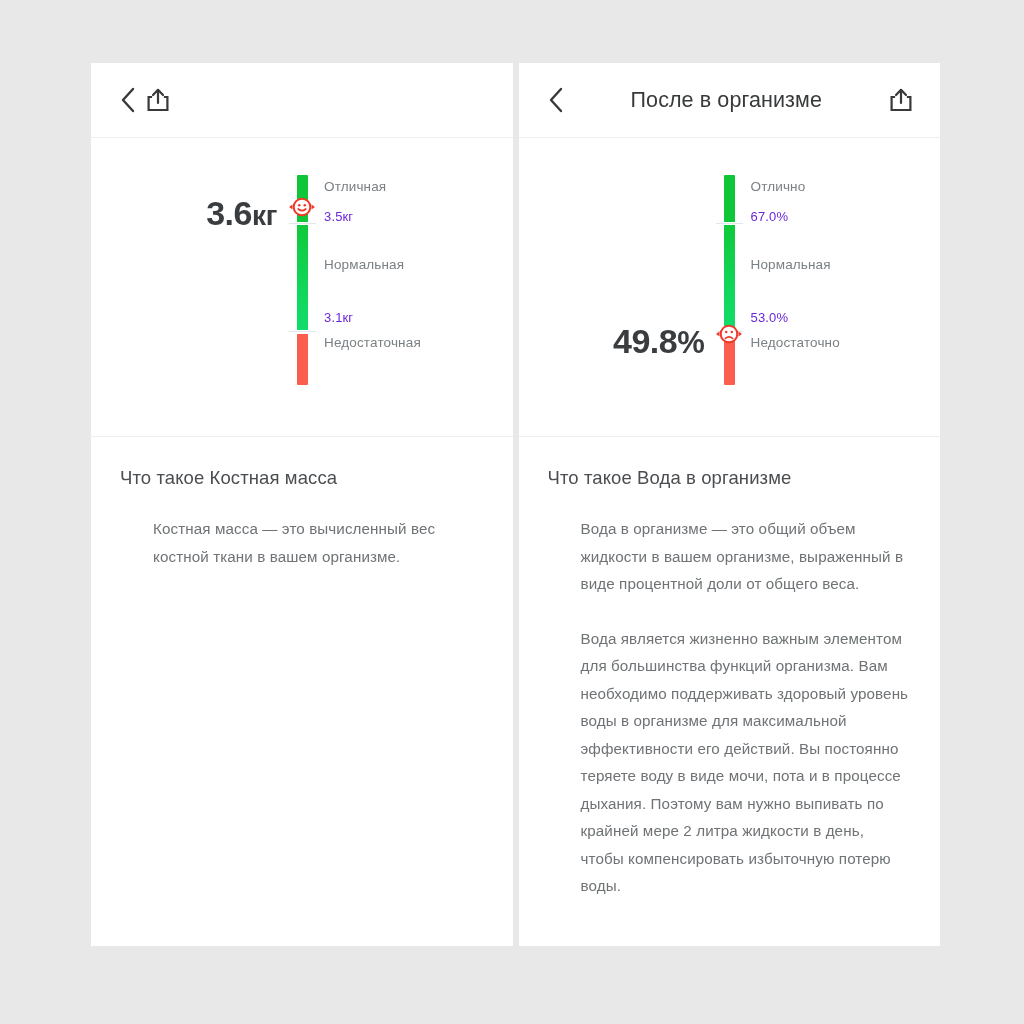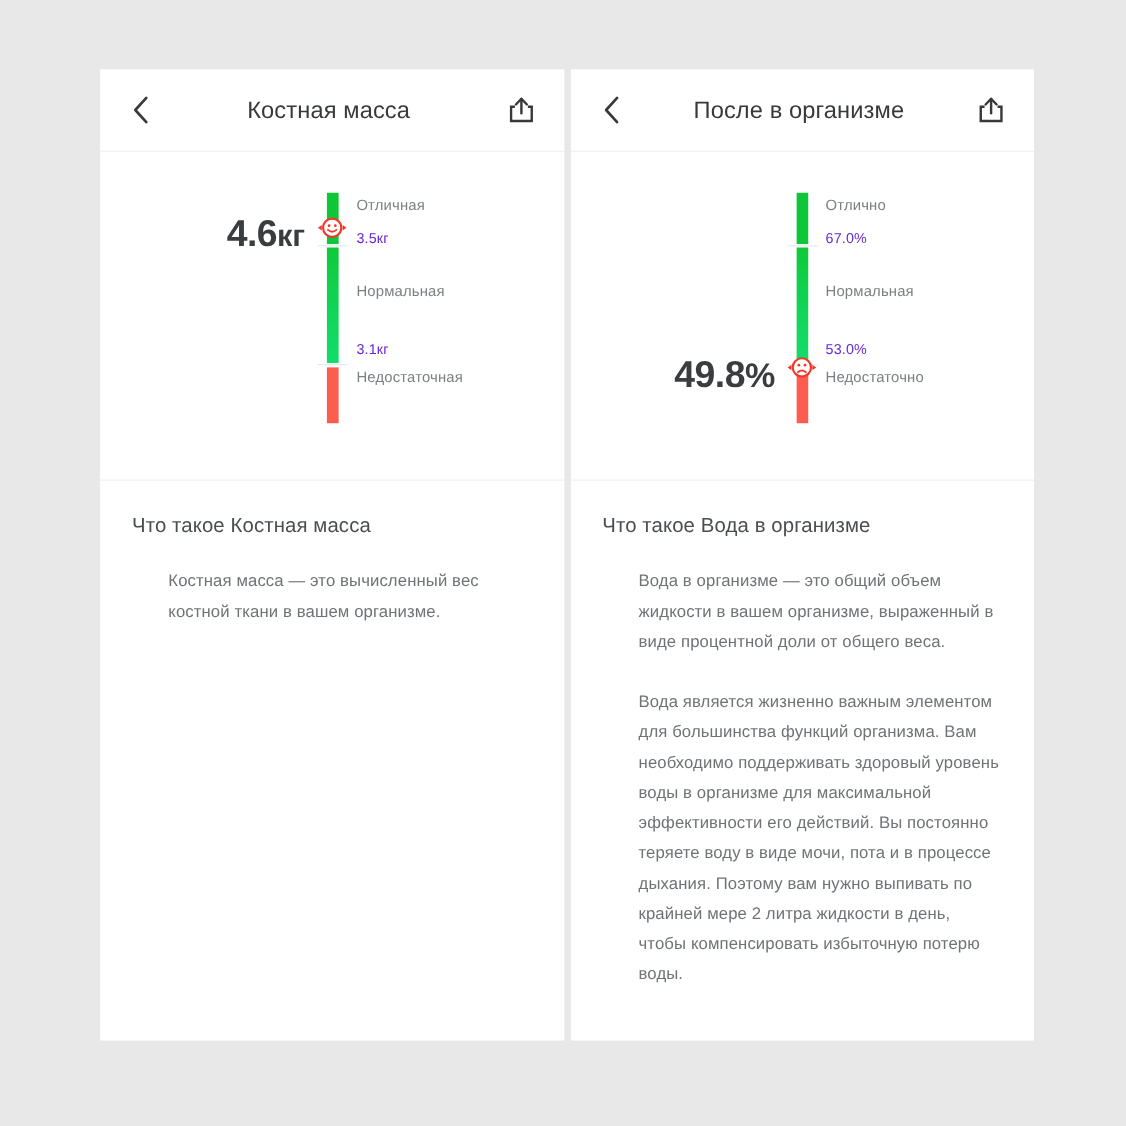--- a/index.html
+++ b/index.html
@@ -155,21 +155,20 @@
 <div class="stage">
 
   <div class="card">
 
     <div class="hdr">
       <div class="back-btn">
         <svg width="16" height="26" viewBox="0 0 16 26">
           <polyline points="13,2 3,13 13,24" fill="none" stroke="#37393b" stroke-width="2.4" stroke-linecap="round" stroke-linejoin="round"></polyline>
         </svg>
       </div>
-      <div class="hdr-title">Костная масса</div>
       <div class="share-btn">
         <svg width="22" height="24" viewBox="0 0 22 24">
           <path d="M4,9 L1.6,9 L1.6,22 L20.4,22 L20.4,9 L18,9" fill="none" stroke="#37393b" stroke-width="2.2" stroke-linecap="square"></path>
           <line x1="11" y1="2" x2="11" y2="15" stroke="#37393b" stroke-width="2.2" stroke-linecap="round"></line>
           <polyline points="6,7 11,1.8 16,7" fill="none" stroke="#37393b" stroke-width="2.2" stroke-linecap="round" stroke-linejoin="round"></polyline>
         </svg>
       </div>
     </div>
 
     <div class="gauge-block">
@@ -186,21 +185,21 @@
         <div class="tick" style="top:85px;"></div>
         <div class="tick" style="top:193px;"></div>
 
         <div class="lbl lbl-name" style="top:41px;">Отличная</div>
         <div class="lbl lbl-val" style="top:71px;">3.5кг</div>
         <div class="lbl lbl-name" style="top:119px;text-align:right;">Нормальная</div>
         <div class="lbl lbl-val" style="top:172px;">3.1кг</div>
         <div class="lbl lbl-name" style="top:197px;">Недостаточная</div>
 
         <div class="readout" style="left:100px; top:58px; width:86px;">
-          <span class="num">4.6</span><span class="unit">кг</span>
+          <span class="num">3.6</span><span class="unit">кг</span>
         </div>
 
         <div class="marker" style="top:54px;">
           <svg width="30" height="30" viewBox="0 0 30 30">
             <path d="M5.5,12.5 L2,15 L5.5,17.5 Z" fill="#f0392b"></path>
             <path d="M24.5,12.5 L28,15 L24.5,17.5 Z" fill="#f0392b"></path>
             <circle cx="15" cy="15" r="8.3" fill="#ffffff" stroke="#f0392b" stroke-width="2"></circle>
             <circle cx="12.2" cy="13.2" r="1.25" fill="#f0392b"></circle>
             <circle cx="17.8" cy="13.2" r="1.25" fill="#f0392b"></circle>
             <path d="M11.2,17 Q15,20.3 18.8,17" fill="none" stroke="#f0392b" stroke-width="1.7" stroke-linecap="round"></path>

